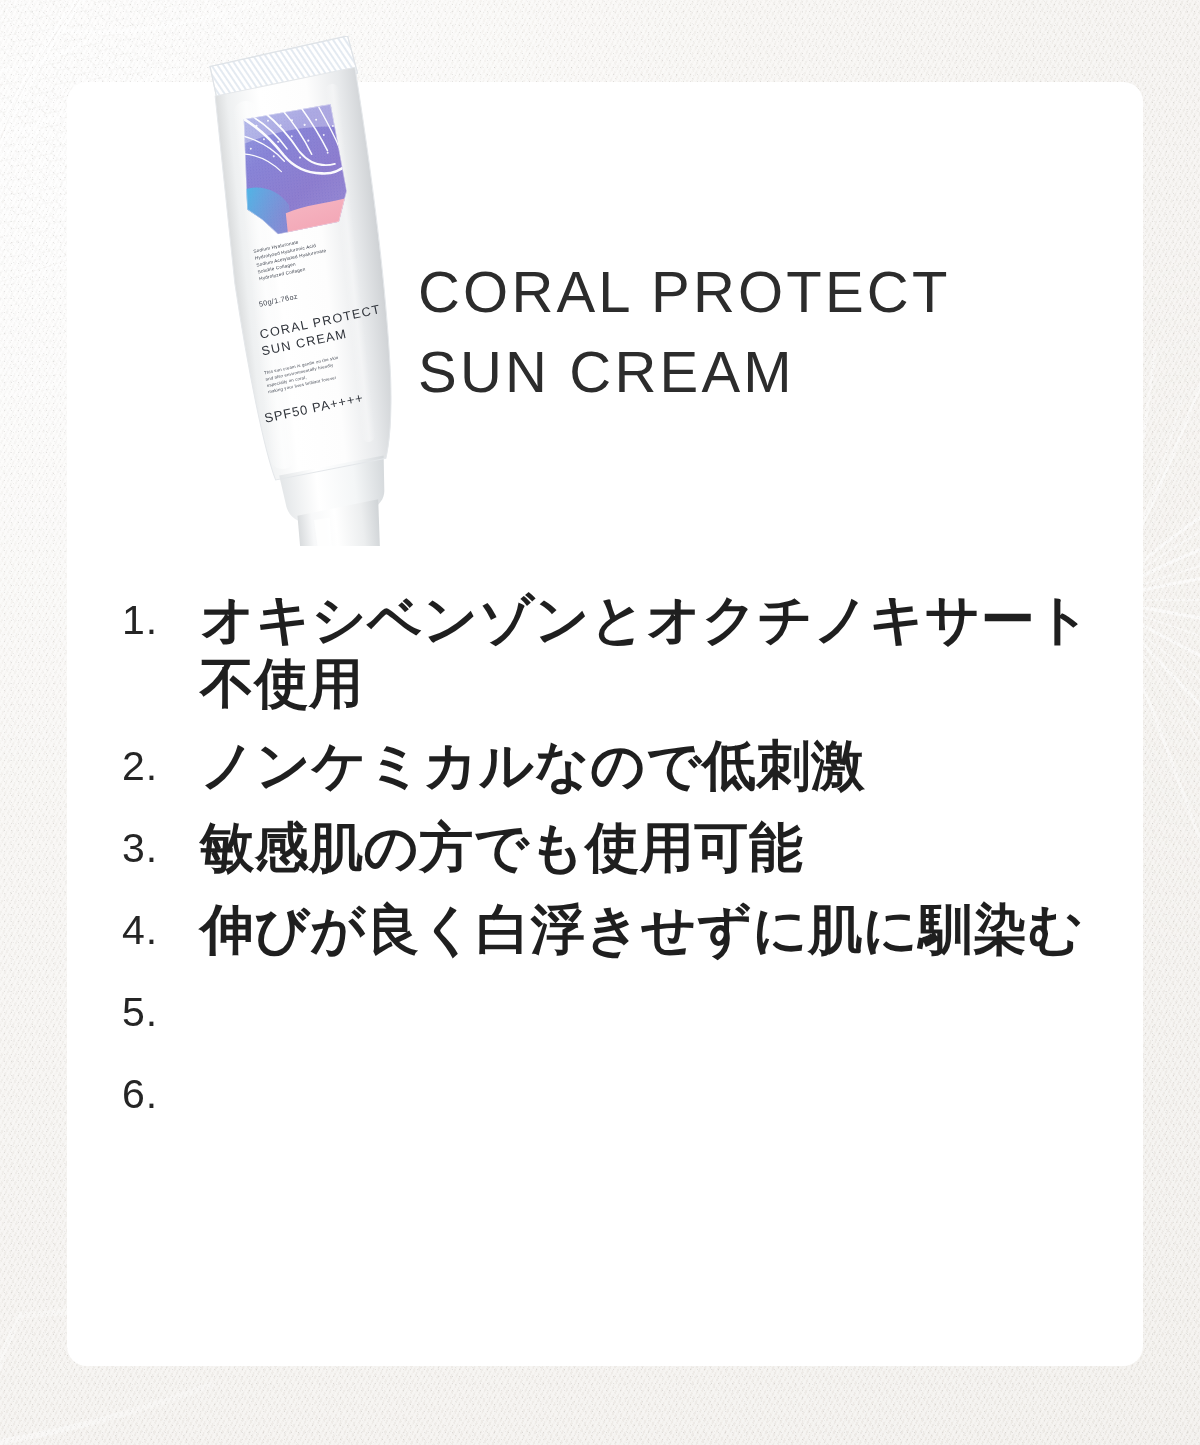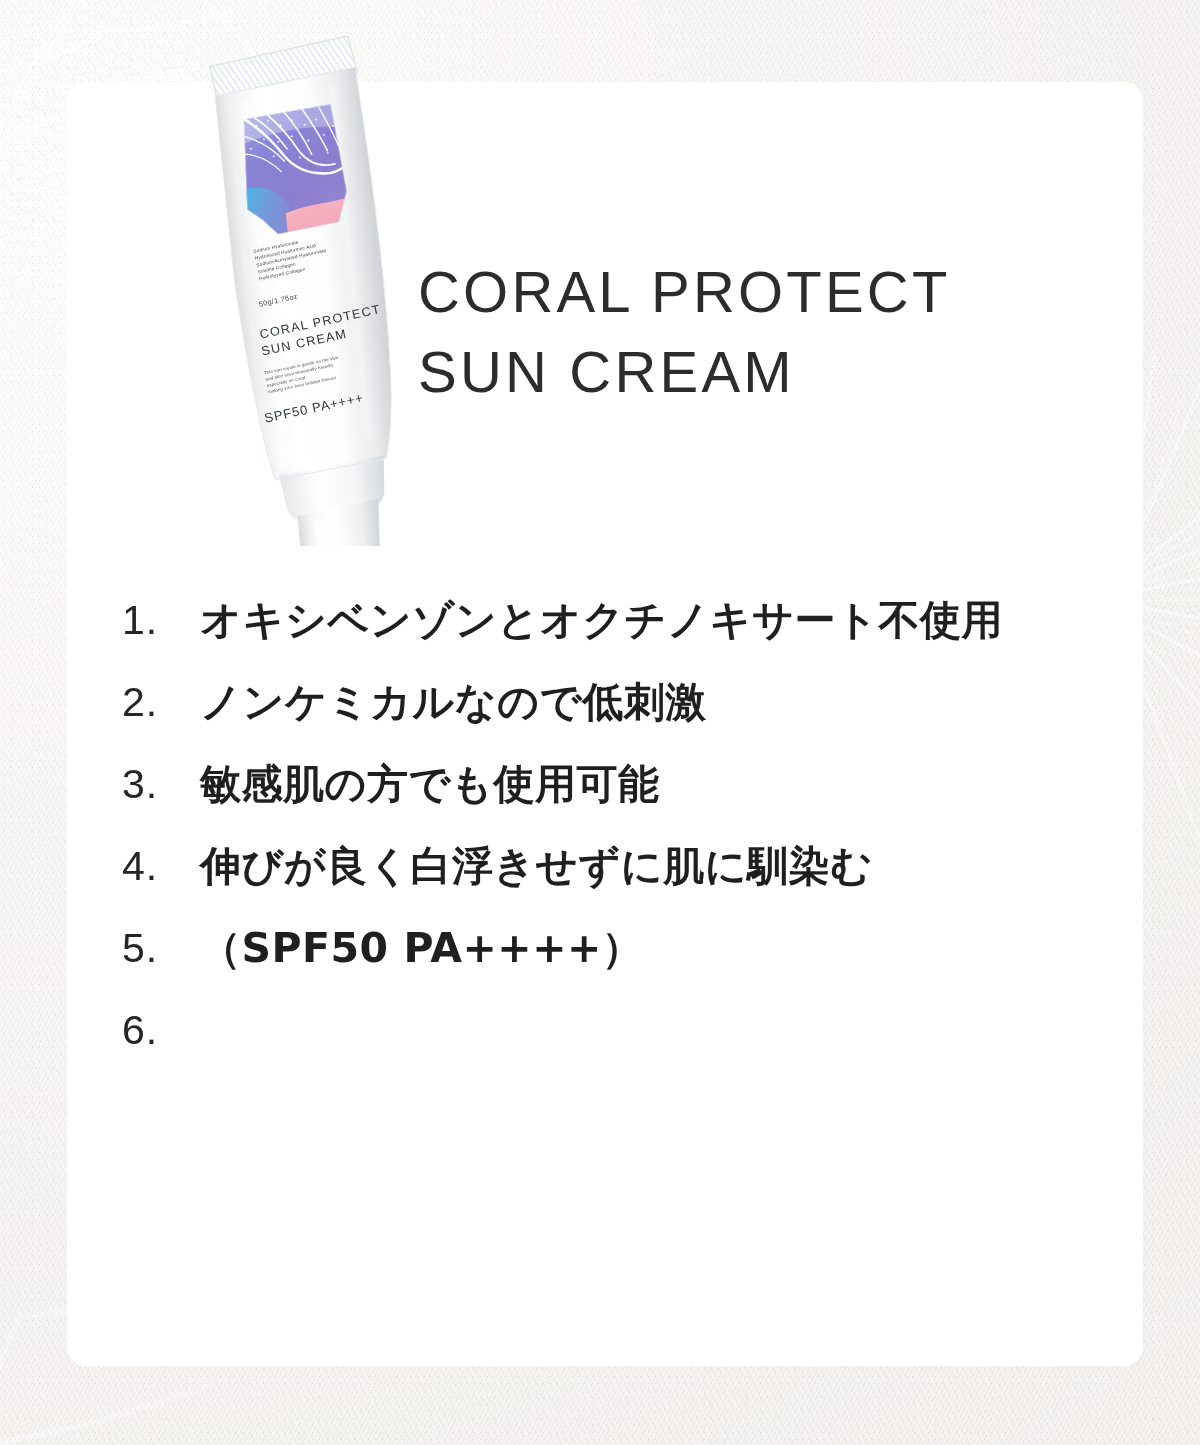--- a/index.html
+++ b/index.html
@@ -139,21 +139,21 @@
     font-weight: 300;
     font-size: 41px;
     line-height: 64px;
     color: #252525;
     letter-spacing: 1px;
   }
   .feat-text {
     flex: 1 1 auto;
     font-family: "DejaVu Sans", "Liberation Sans", sans-serif;
     font-weight: 700;
-    font-size: 41px;
+    font-size: 54px;
     line-height: 64px;
     color: #1f1f1f;
     letter-spacing: .5px;
   }
   .feat-text .cont {
     display: block;
   }
 
   
 </style>
@@ -472,21 +472,20 @@
     <li class="feat">
       <span class="feat-num">4.</span>
       <span class="feat-text">
         <span>伸びが良く白浮きせずに肌に馴染む</span>
       </span>
     </li>
 
     <li class="feat">
       <span class="feat-num">5.</span>
       <span class="feat-text">
-        <span class="cont">（SPF50 PA++++）</span>
       </span>
     </li>
 
     <li class="feat">
       <span class="feat-num">6.</span>
       <span class="feat-text">
       </span>
     </li>
 
   </ol>

